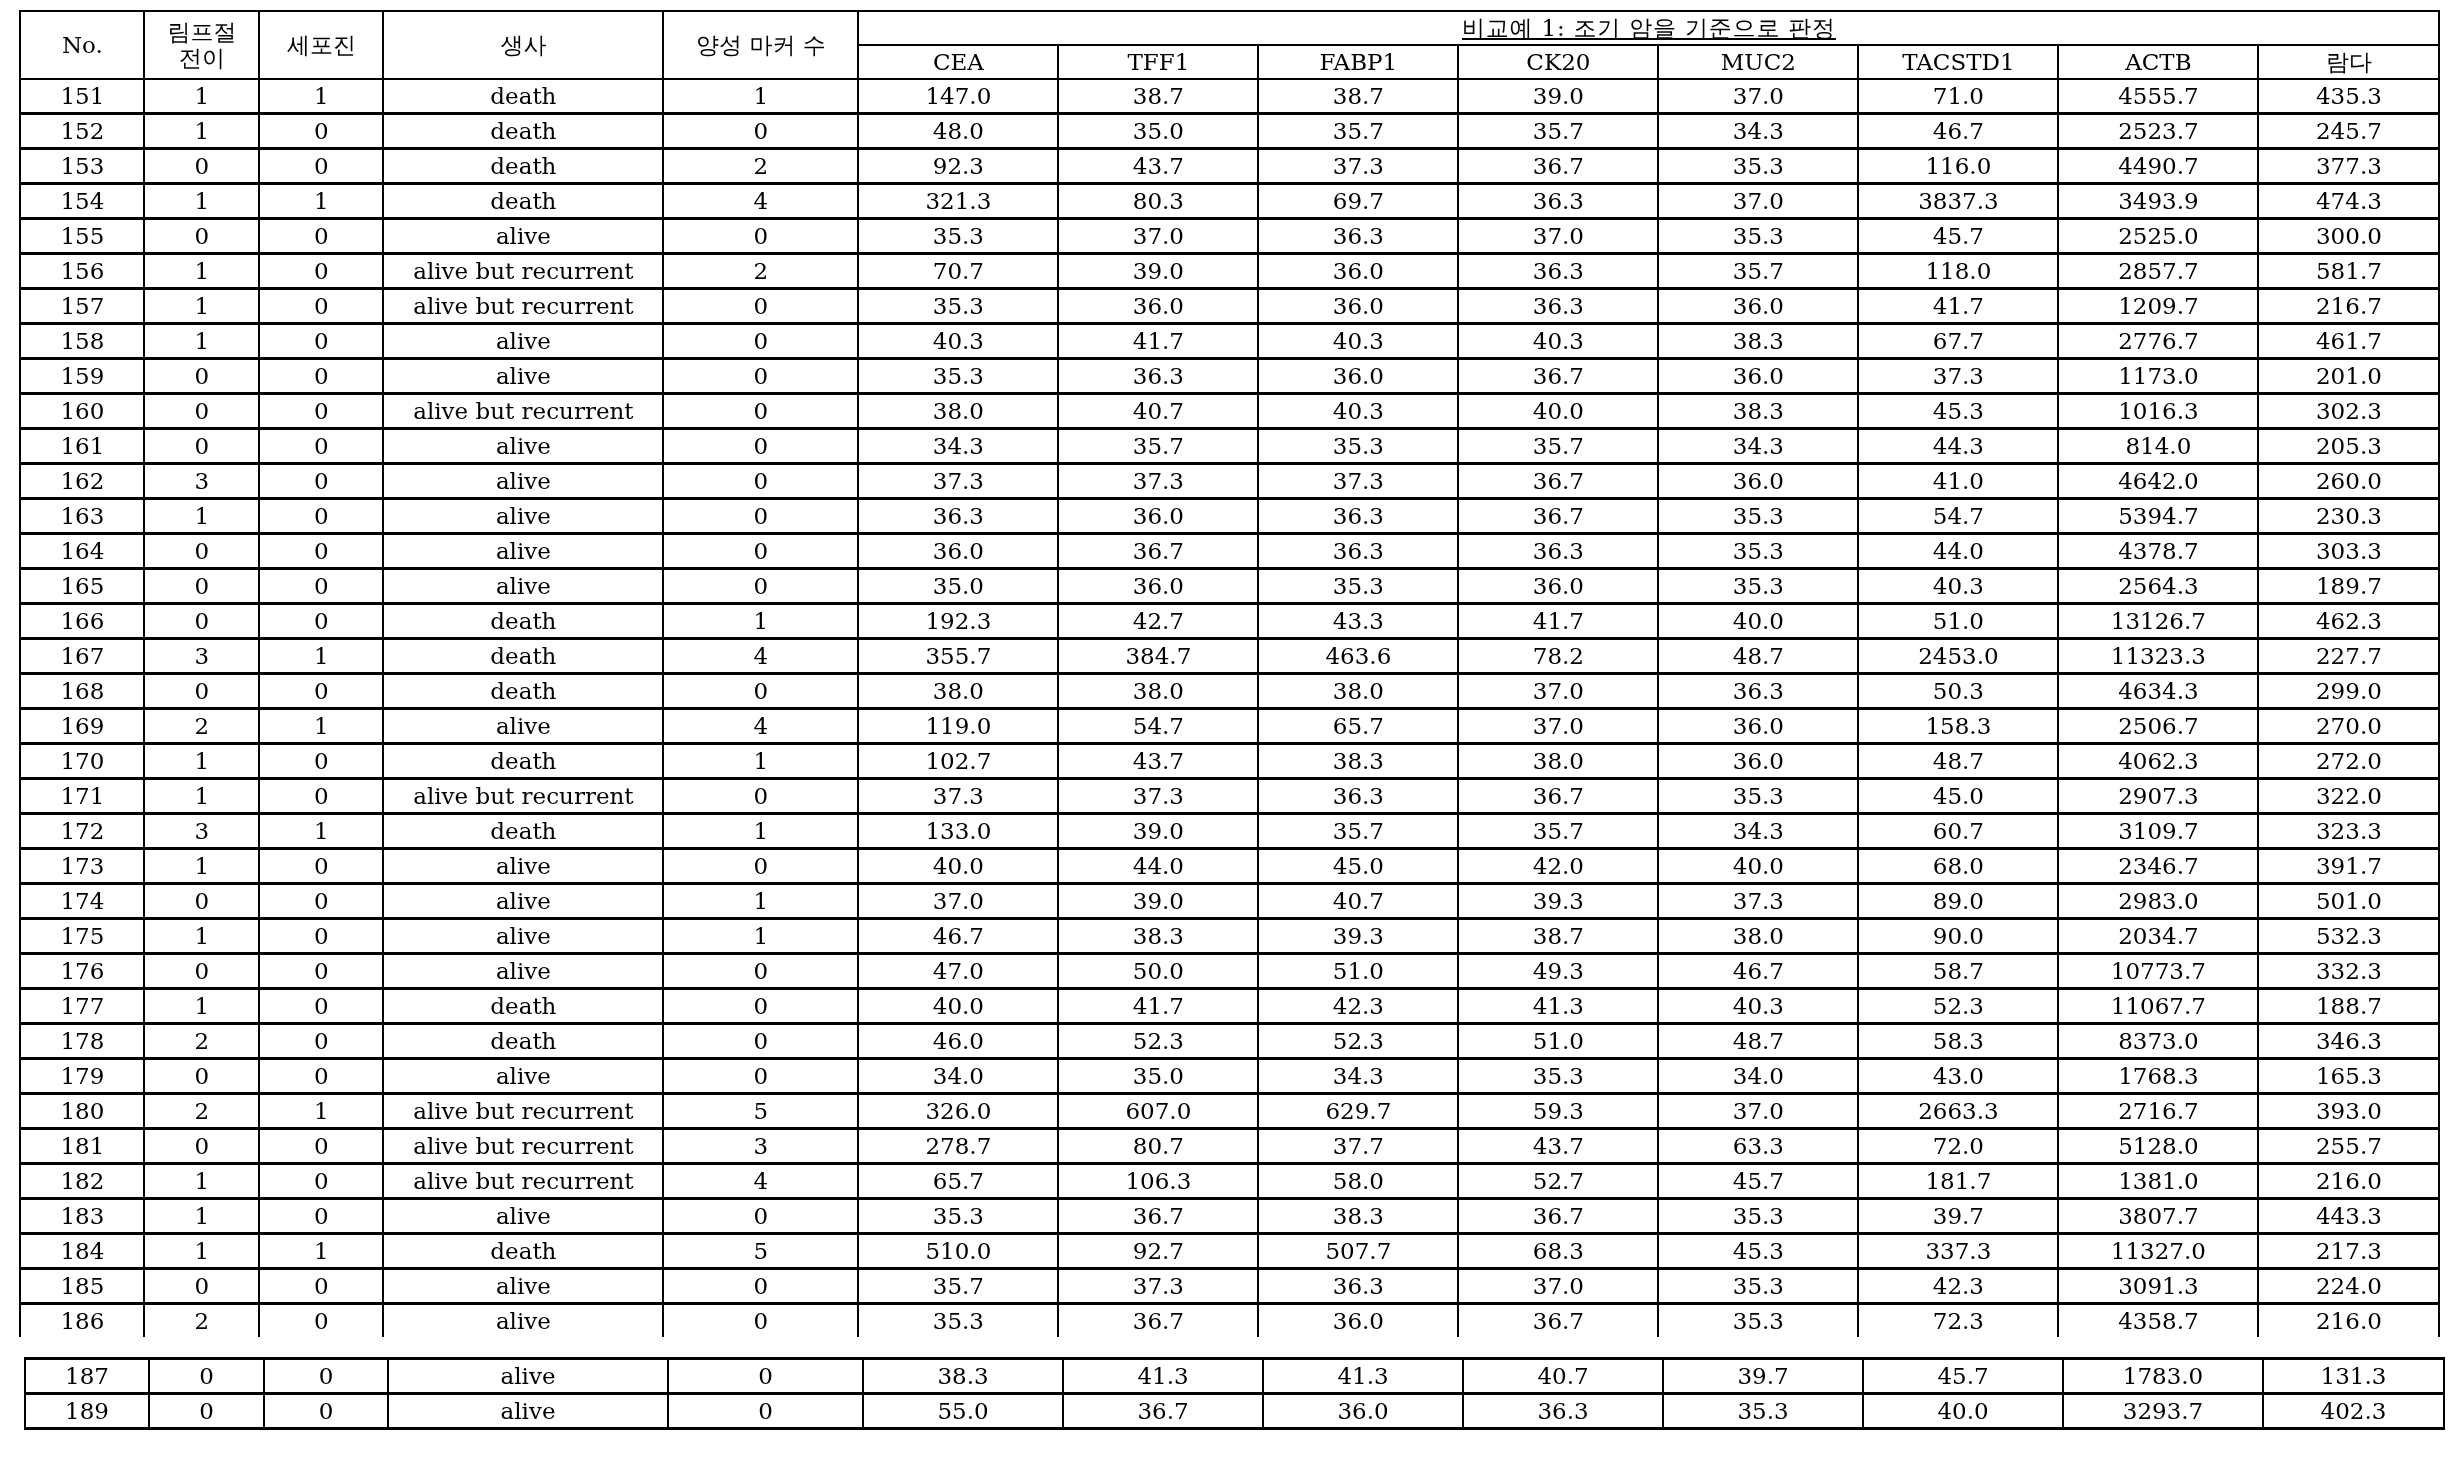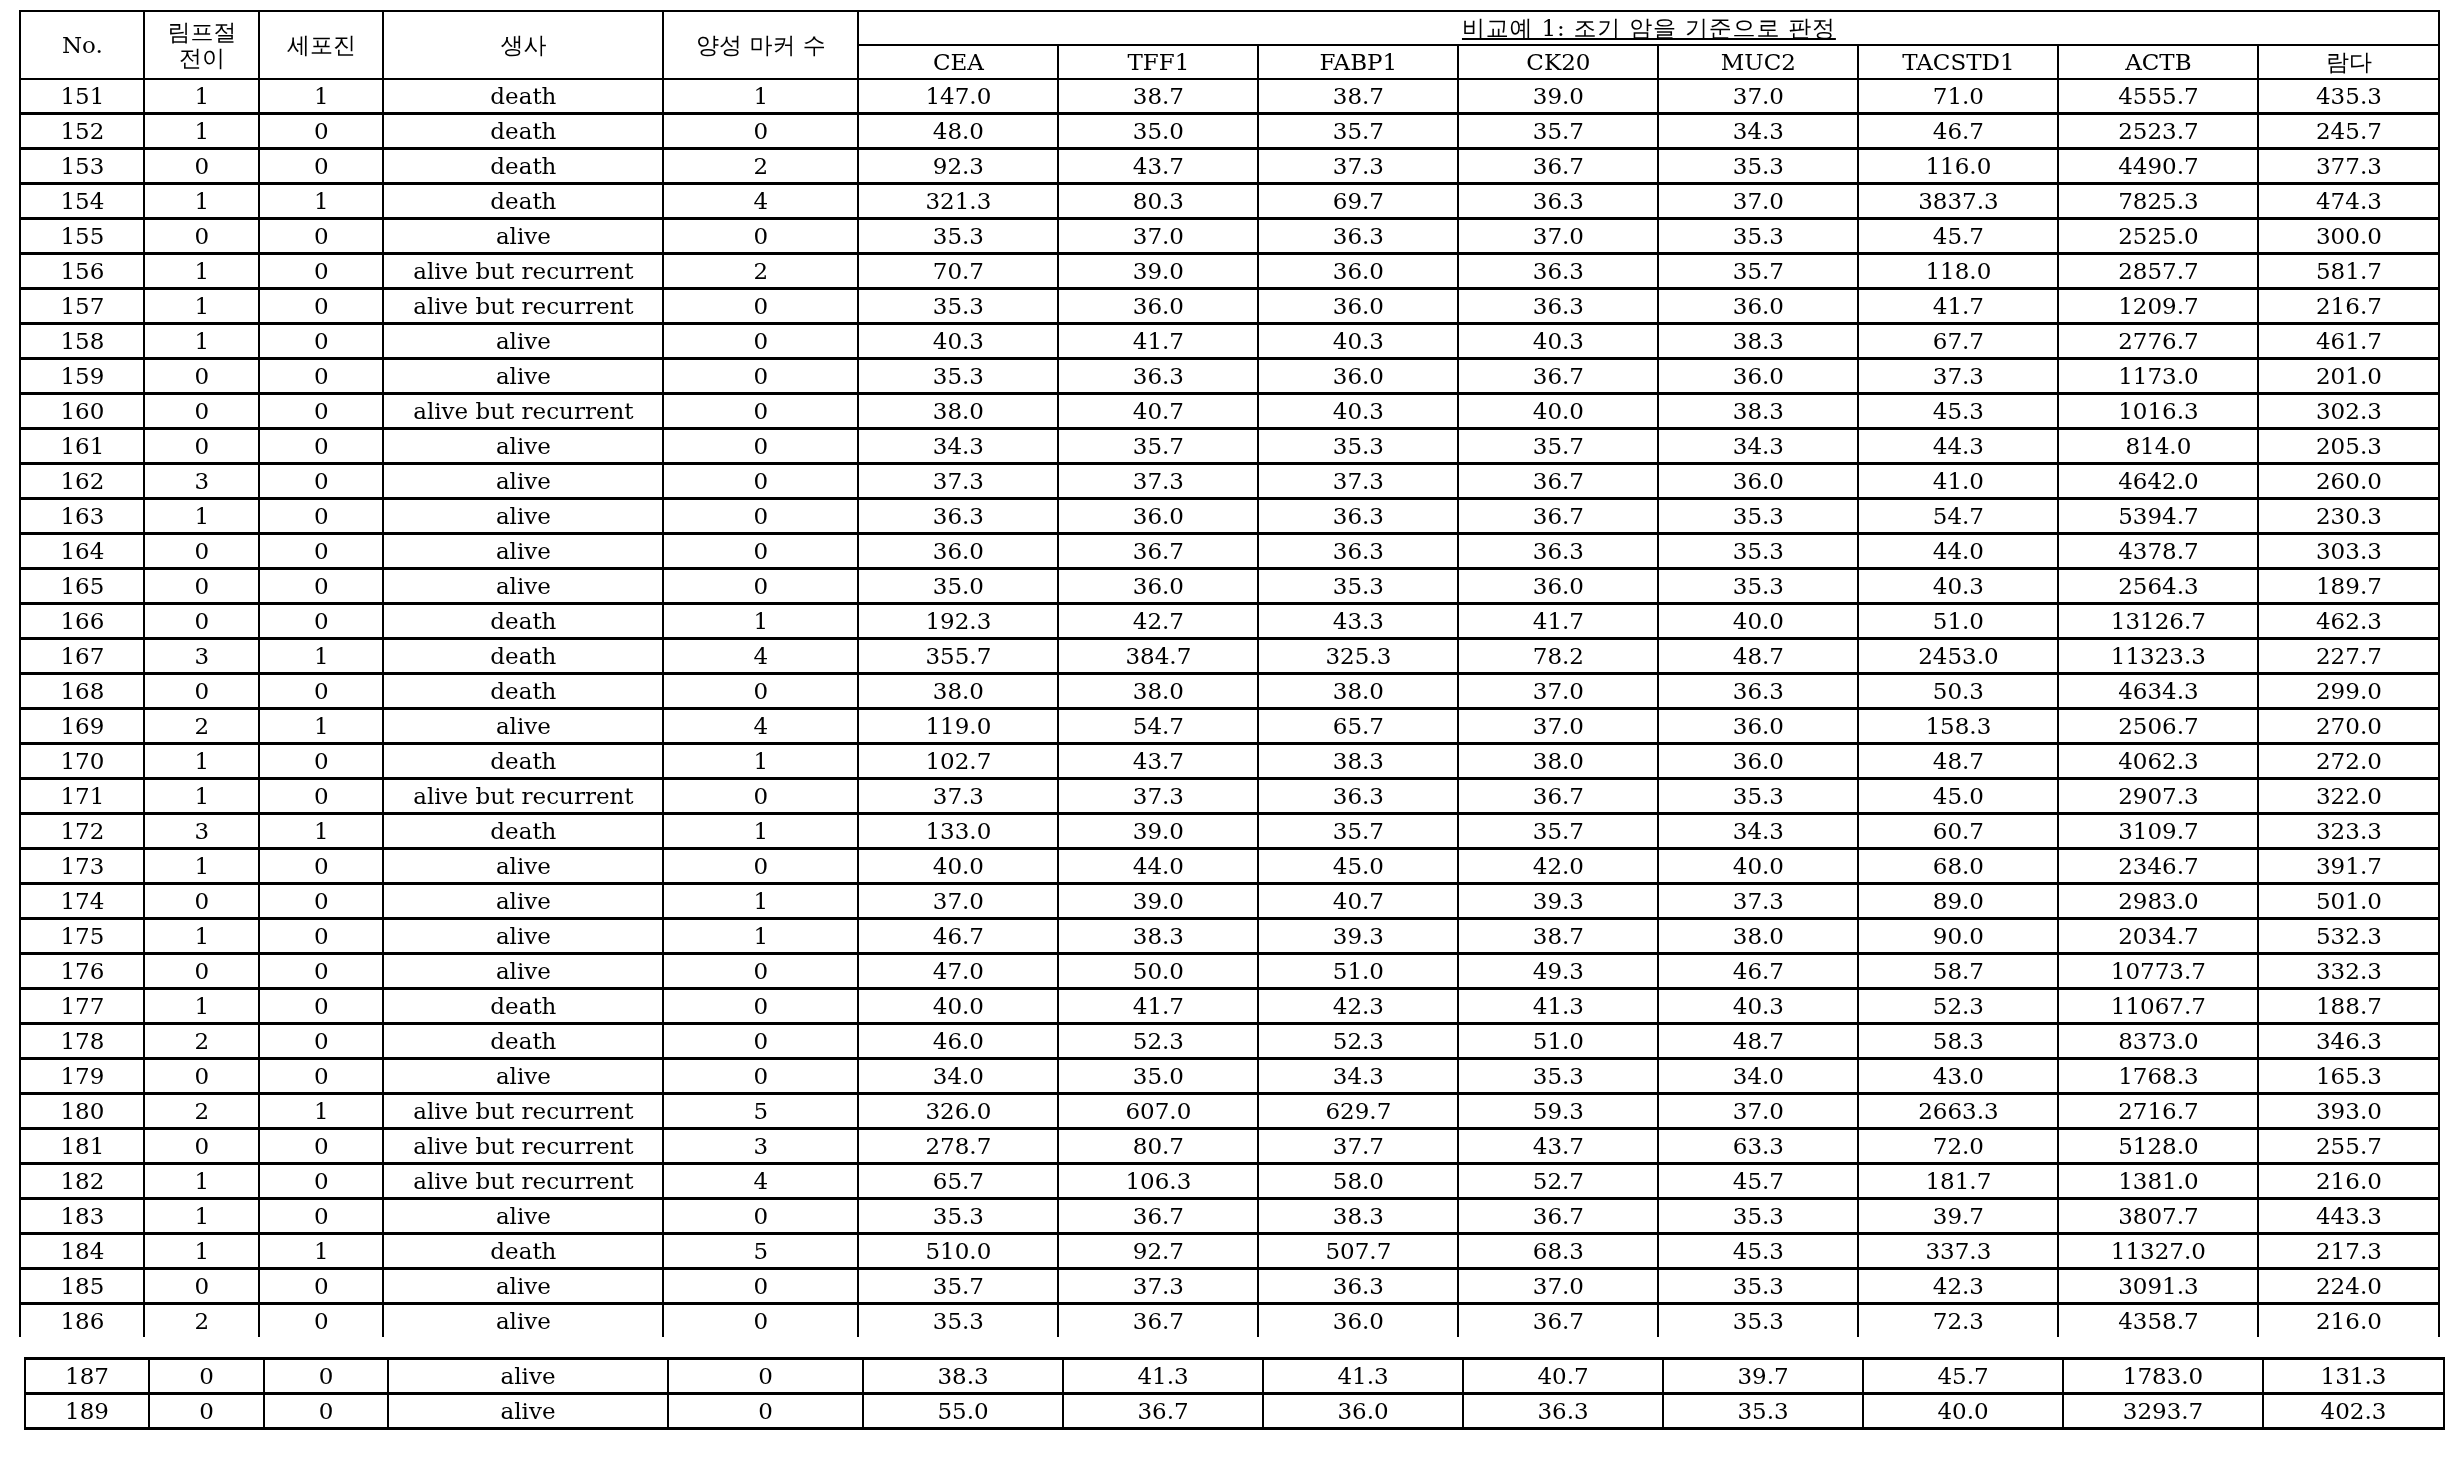--- a/index.html
+++ b/index.html
@@ -121,21 +121,21 @@
         <td>1</td>
         <td>1</td>
         <td>death</td>
         <td>4</td>
         <td>321.3</td>
         <td>80.3</td>
         <td>69.7</td>
         <td>36.3</td>
         <td>37.0</td>
         <td>3837.3</td>
-        <td>7825.3</td>
+        <td>3493.9</td>
         <td>474.3</td>
       </tr>
       <tr class="thick-bottom">
         <td>155</td>
         <td>0</td>
         <td>0</td>
         <td>alive</td>
         <td>0</td>
         <td>35.3</td>
         <td>37.0</td>
@@ -312,21 +312,21 @@
         <td>462.3</td>
       </tr>
       <tr class="thick-bottom">
         <td>167</td>
         <td>3</td>
         <td>1</td>
         <td>death</td>
         <td>4</td>
         <td>355.7</td>
         <td>384.7</td>
-        <td>325.3</td>
+        <td>463.6</td>
         <td>78.2</td>
         <td>48.7</td>
         <td>2453.0</td>
         <td>11323.3</td>
         <td>227.7</td>
       </tr>
       <tr class="thick-bottom">
         <td>168</td>
         <td>0</td>
         <td>0</td>

